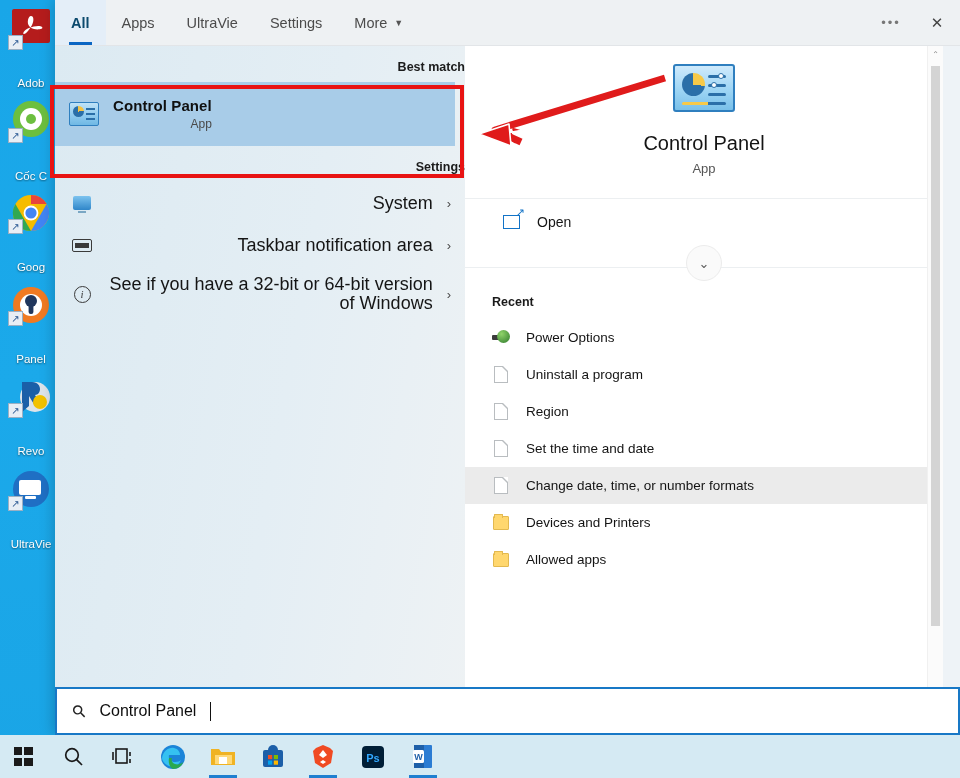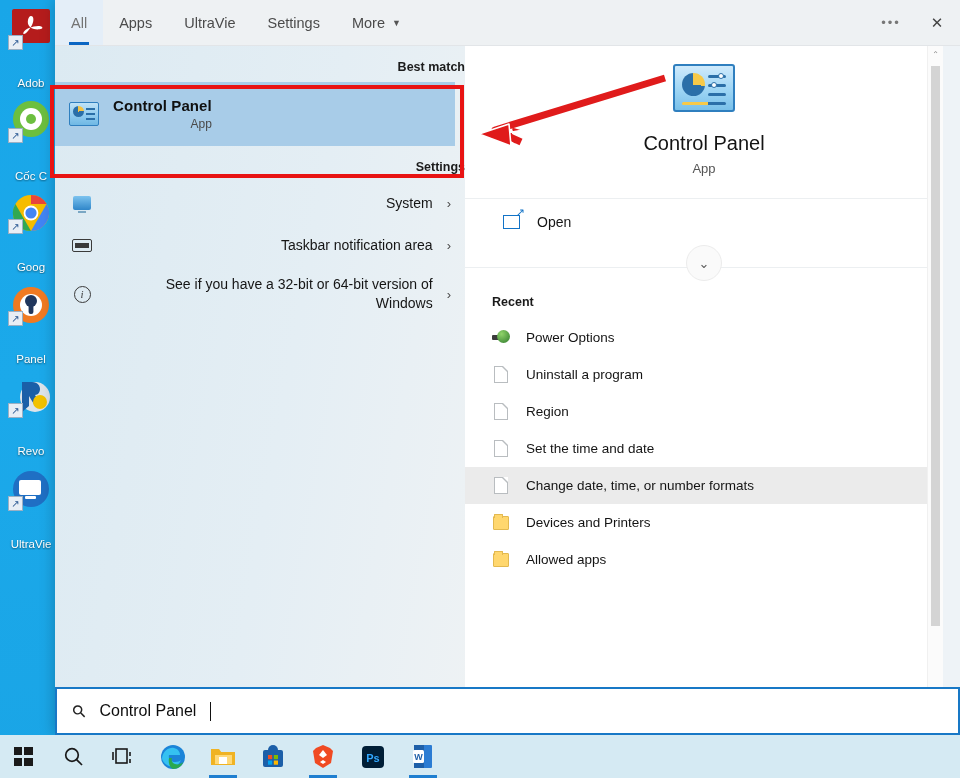--- a/index.html
+++ b/index.html
@@ -39,21 +39,21 @@
     box-shadow: 0 0 14px rgba(0,0,0,.25);
   }
   #tabbar {
     height: 46px; background: #eef1f3; display: flex; align-items: stretch;
     border-bottom: 1px solid #e2e5e8; position: relative;
   }
   .tab {
     display: flex; align-items: center; padding: 0 16px; font-size: 14.5px;
     color: #4b4b4b; position: relative; cursor: default;
   }
-  .tab.active { color: #737373; font-weight: normal; background: #e4eef8; }
+  .tab.active { color: #0c4a6e; font-weight: bold; background: #e4eef8; }
   .tab.active::after {
     content: ""; position: absolute; left: 14px; right: 14px; bottom: 0;
     height: 3px; background: #0b66c3;
   }
   .tab .caret { margin-left: 7px; font-size: 9px; color: #555; }
   #tabbar .spacer { flex: 1; }
   .winbtn { width: 46px; display: flex; align-items: center; justify-content: center;
             color: #444; font-size: 15px; cursor: default; }
   #ellipsis-btn { letter-spacing: 2px; font-size: 13px; color: #777; }
 
@@ -86,21 +86,21 @@
   .cp-icon .s2 { top: 10px; width: 9px; }
   .cp-icon .s3 { top: 15px; width: 9px; }
   .bm-text .t1 { font-size: 15px; color: #101010; font-weight: bold; letter-spacing:.1px;}
   .bm-text .t2 { font-size: 12px; color: #4a4a4a; margin-top: 3px; }
 
   .setting-row {
     display: flex; align-items: center; height: 42px; padding: 0 14px 0 16px; gap: 14px;
   }
   .setting-row.tall { height: 56px; }
   .setting-ico { width: 22px; display: flex; justify-content: center; flex: none; }
-  .setting-label { flex: 1; font-size: 14px; color: #151515; line-height: 19px; }
+  .setting-label { flex: 1; font-size: 18px; color: #151515; line-height: 19px; }
   .chev { color: #4a4a4a; font-size: 13px; }
 
   .mon-ico { width: 18px; height: 14px; border-radius: 2px;
              background: linear-gradient(180deg,#7cc3ef,#2f86c9); position: relative; }
   .mon-ico::after { content:""; position:absolute; left:5px; bottom:-3px; width:8px; height:2px; background:#7aa7c4; }
   .bar-ico { width: 20px; height: 13px; border: 1.6px solid #3a3a3a; border-radius: 2px; position: relative; }
   .bar-ico::after { content:""; position:absolute; left:2px; right:2px; top:3px; bottom:3px; background:#3a3a3a; }
   .info-ico { width: 17px; height: 17px; border: 1.5px solid #3a3a3a; border-radius: 50%;
               font-size: 11px; color:#3a3a3a; display:flex; align-items:center; justify-content:center;
               font-family: "Liberation Serif", serif; font-style: italic; }

